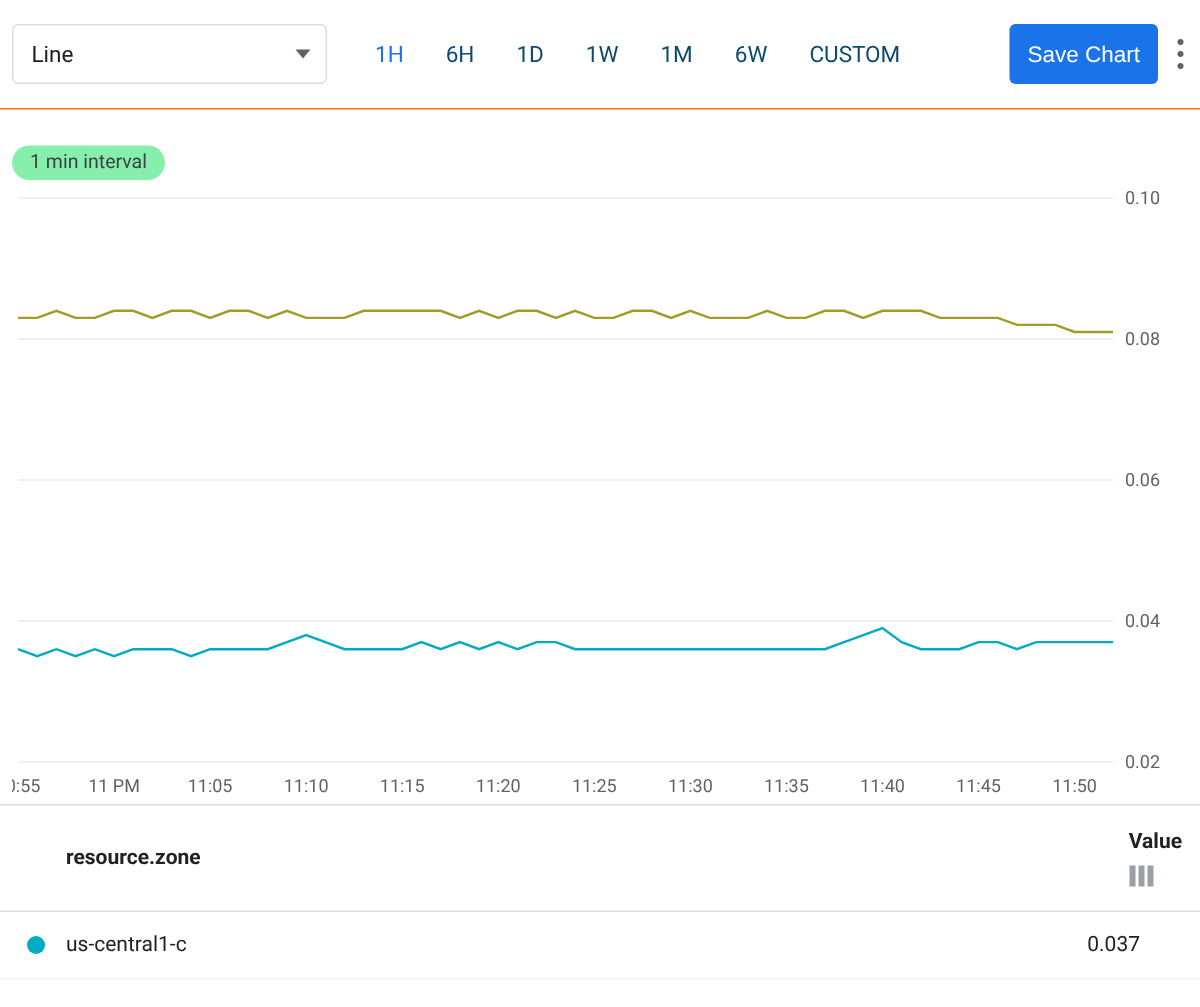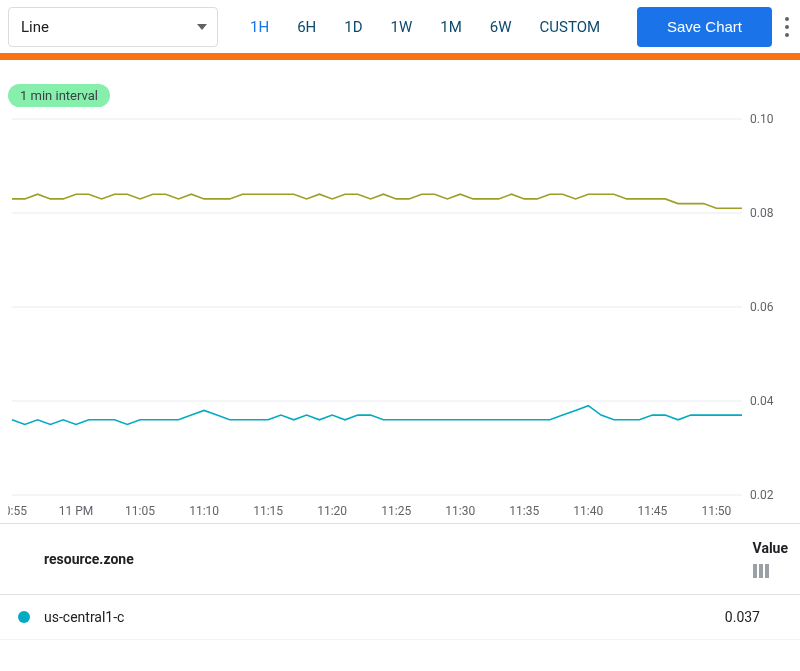--- a/index.html
+++ b/index.html
@@ -1,26 +1,26 @@
 <!DOCTYPE html>
 <html><head>
 <meta charset="utf-8">
 <style>
   * { box-sizing: border-box; }
   html, body { margin: 0; padding: 0; font-family: -apple-system, BlinkMacSystemFont, "Segoe UI", Roboto, "Helvetica Neue", Arial, sans-serif; background: #fff; color: #202124; }
   body { width: 800px; height: 671px; overflow: hidden; position: relative; }
 
   
-  .toolbar { display: flex; align-items: center; gap: 4px; padding: 10px 8px 10px 8px; border-bottom: 7px solid #f97316; height: 60px; }
+  .toolbar { display: flex; align-items: center; gap: 4px; padding: 10px 8px 10px 8px; border-bottom: 1px solid #f97316; height: 73px; }
   .chart-type { position: relative; display: flex; align-items: center; justify-content: space-between; width: 210px; height: 40px; border: 1px solid #dadce0; border-radius: 4px; padding: 0 10px 0 12px; font-size: 15px; color: #202124; cursor: pointer; background:#fff; }
   .chart-type .tri { width:0; height:0; border-left:5px solid transparent; border-right:5px solid transparent; border-top:6px solid #5f6368; }
   .ranges { display: flex; align-items: center; gap: 0; margin-left: 14px; }
   .range { padding: 8px 14px; font-size: 15px; color: #0c4a6e; cursor: pointer; border-radius: 2px; }
   .range.active { color: #1a73e8; font-weight: 400; }
-  .save-btn { margin-left: auto; background: #1a73e8; color: #fff; border: none; border-radius: 4px; height: 40px; padding: 0 30px; font-size: 15px; cursor: pointer; font-weight: 500; }
+  .save-btn { margin-left: auto; background: #1a73e8; color: #fff; border: none; border-radius: 4px; height: 40px; padding: 0 12px; font-size: 15px; cursor: pointer; font-weight: 500; }
   .kebab { display:flex; flex-direction:column; align-items:center; justify-content:center; width: 10px; height: 40px; cursor:pointer; margin-left: 6px; }
   .kebab span { display:block; }
   .kebab .dot { width:4px; height:4px; background:#5f6368; border-radius:50%; margin:2px 0;}
 
   
   .chart-wrap { position: relative; padding: 24px 8px 0 8px; }
   .interval-badge { display:inline-block; background:#86efac; color:#3c4043; font-size:13px; padding:4px 12px; border-radius: 12px; margin-bottom: 6px; }
   .plot {
     position: relative;
     width: 784px; 

